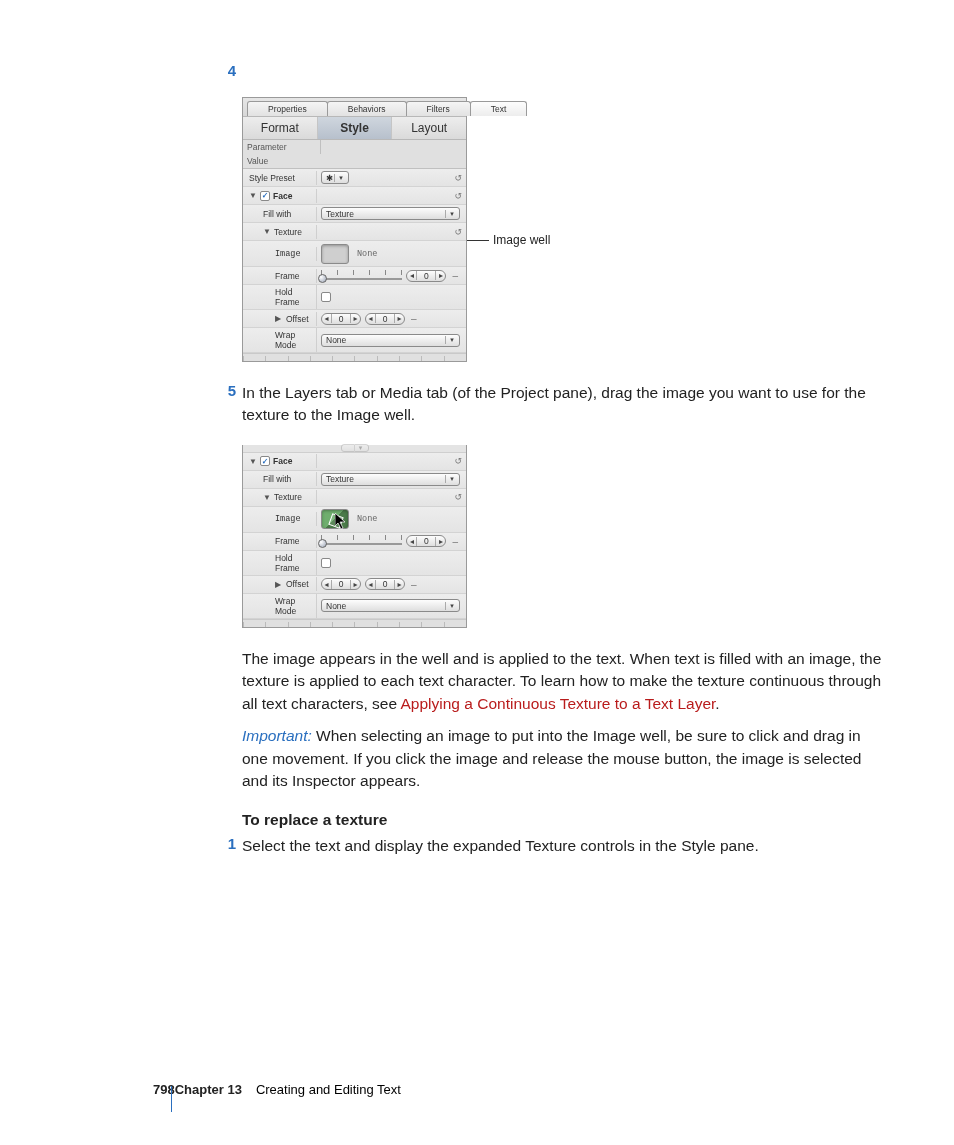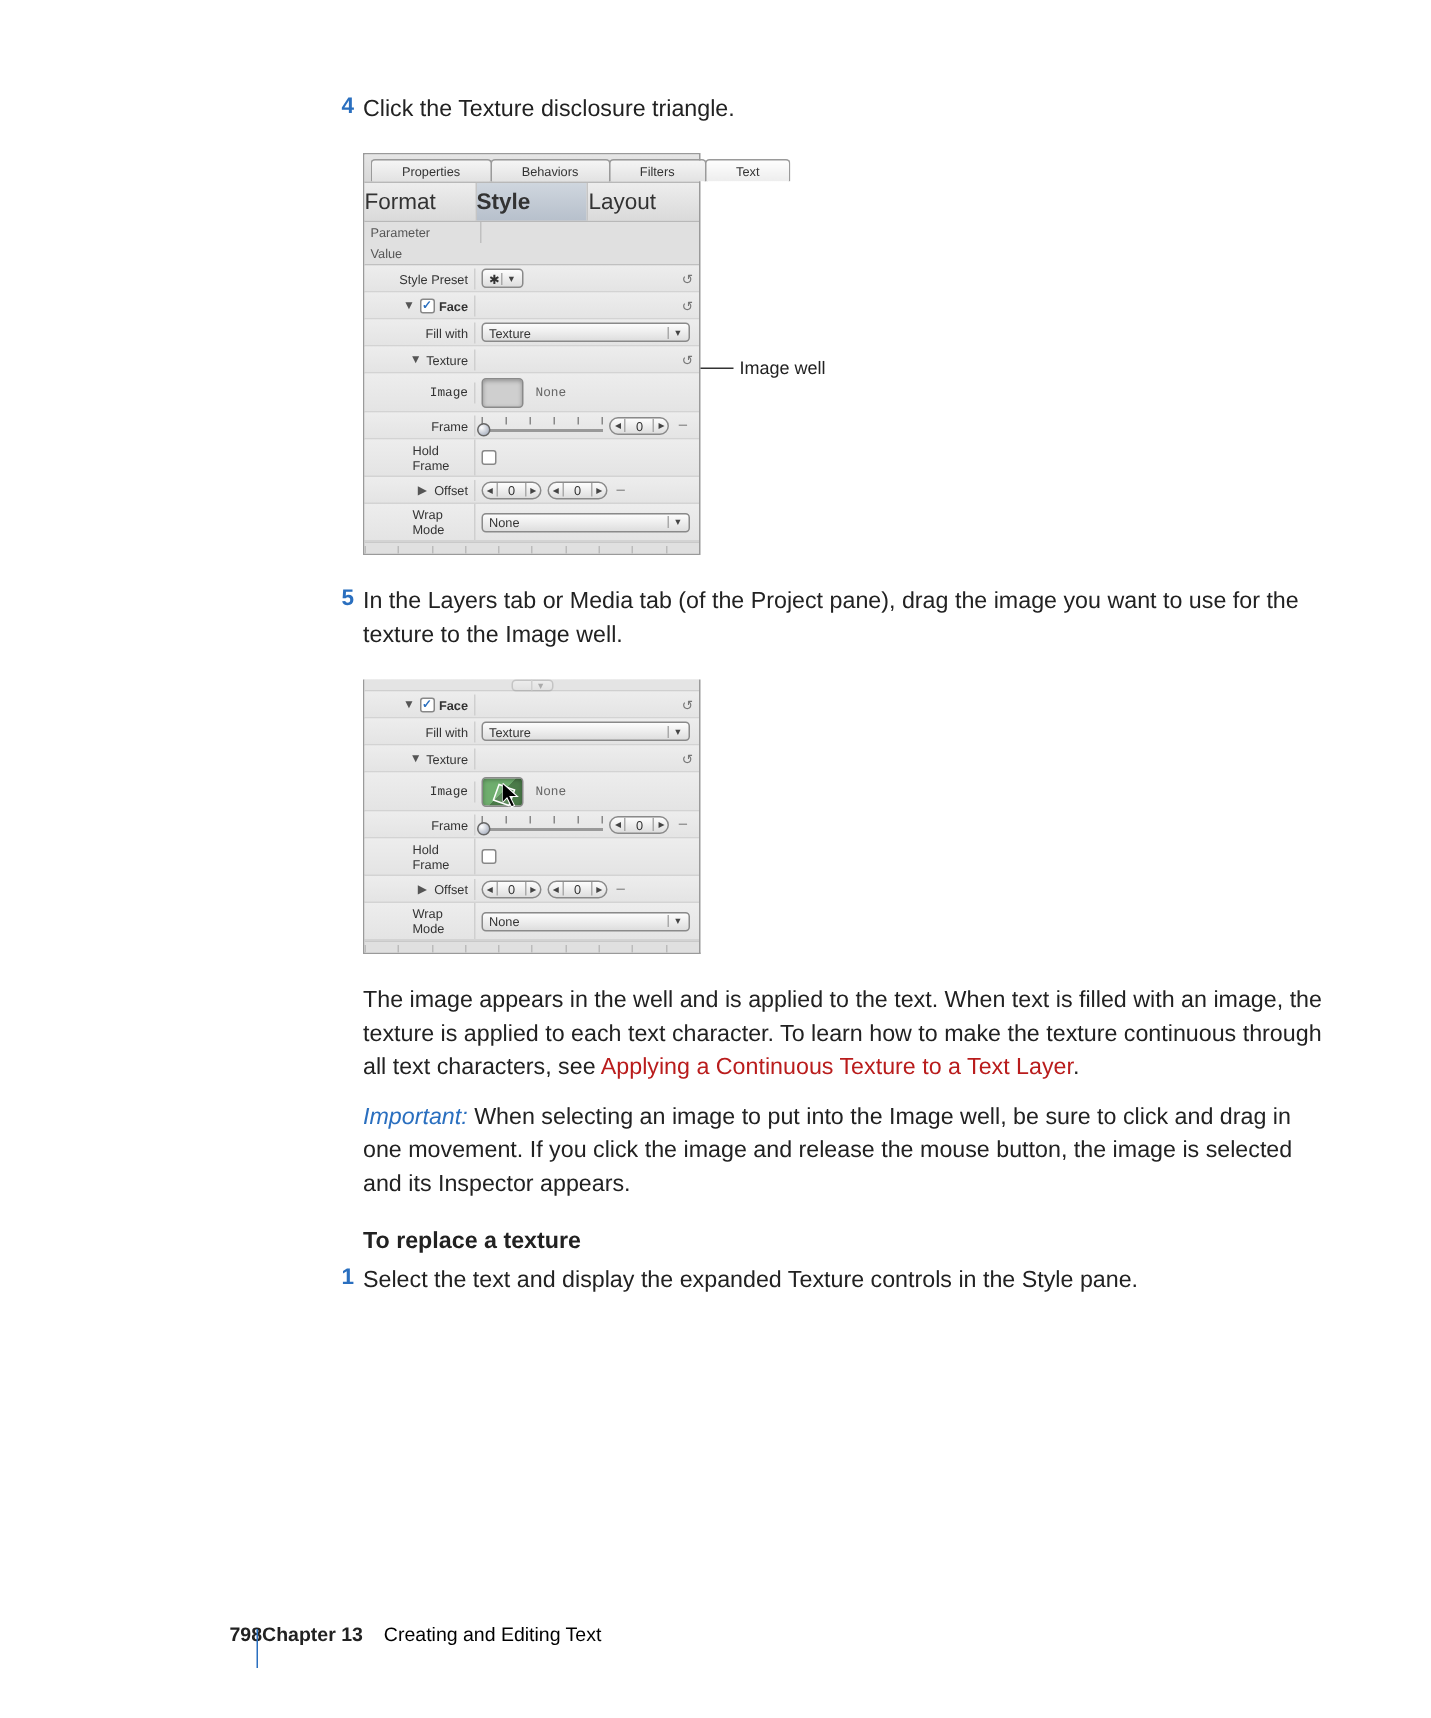--- a/index.html
+++ b/index.html
@@ -85,23 +85,23 @@
   .tabbar .tab.active {
     background: linear-gradient(#fdfdfd,#ededed);
     font-weight: 400;
   }
   .subtabs {
     display: flex;
     border-bottom: 1px solid #b8b8b8;
   }
   .subtabs .sub {
     flex: 1;
-    text-align: left;
+    text-align: center;
     padding: 4px 0;
-    font-size: 15px;
+    font-size: 12px;
     border-right: 1px solid #c5c5c5;
     background: linear-gradient(#ededed,#dadada);
   }
   .subtabs .sub:last-child { border-right: none; }
   .subtabs .sub.active {
     background: linear-gradient(#cfd6de,#b7c0cc);
     font-weight: 600;
   }
   .hdr-row {
     display: flex;
@@ -119,21 +119,21 @@
     min-height: 18px;
     border-bottom: 1px solid #d3d3d3;
     background: linear-gradient(#ededed,#e4e4e4);
   }
   .param-rows .row.tall { min-height: 26px; font-family: Liberation Mono, monospace; }
   .param-rows .pcol {
     width: 74px;
     padding: 2px 4px 2px 6px;
     font-size: 8.5px;
     border-right: 1px solid #cfcfcf;
-    display:flex; align-items:center; gap:3px;justify-content:flex-end;
+    display:flex; align-items:center; gap:3px;
   }
   .param-rows .vcol {
     flex:1;
     padding: 2px 6px 2px 4px;
     display:flex; align-items:center; gap:4px;
     position: relative;
   }
   .tri { font-size: 8px; color:#555; display:inline-block; width:8px;}
   .chk {
     width:10px;height:10px;border:1px solid #888;background:#fff;border-radius:2px;
@@ -211,21 +211,20 @@
   .footer .title { color:#000000; }
 </style>
 </head>
 <body>
 
 <div class="page">
   <div class="content">
 
     <div class="step-row">
       <div class="step-num">4</div>
-      <div class="step-text">Click the Texture disclosure triangle.</div>
     </div>
 
     <div class="figure-wrap">
       <div class="inspector">
         <div class="tabbar">
           <div class="tab">Properties</div>
           <div class="tab">Behaviors</div>
           <div class="tab">Filters</div>
           <div class="tab active">Text</div>
         </div>

